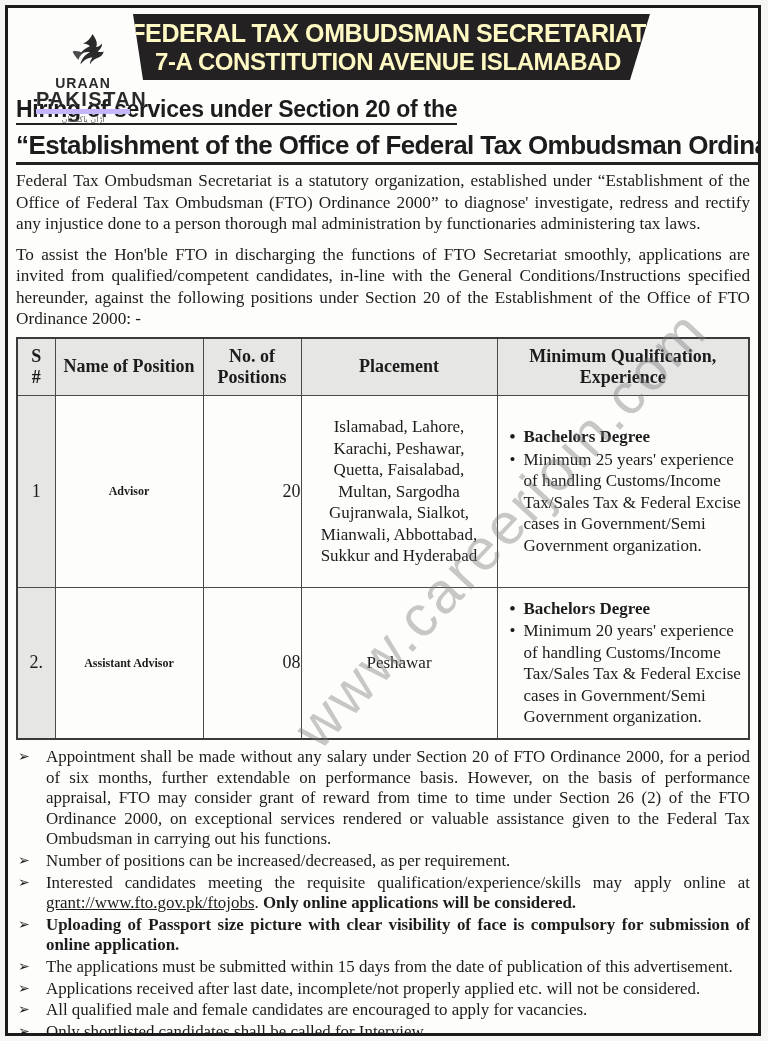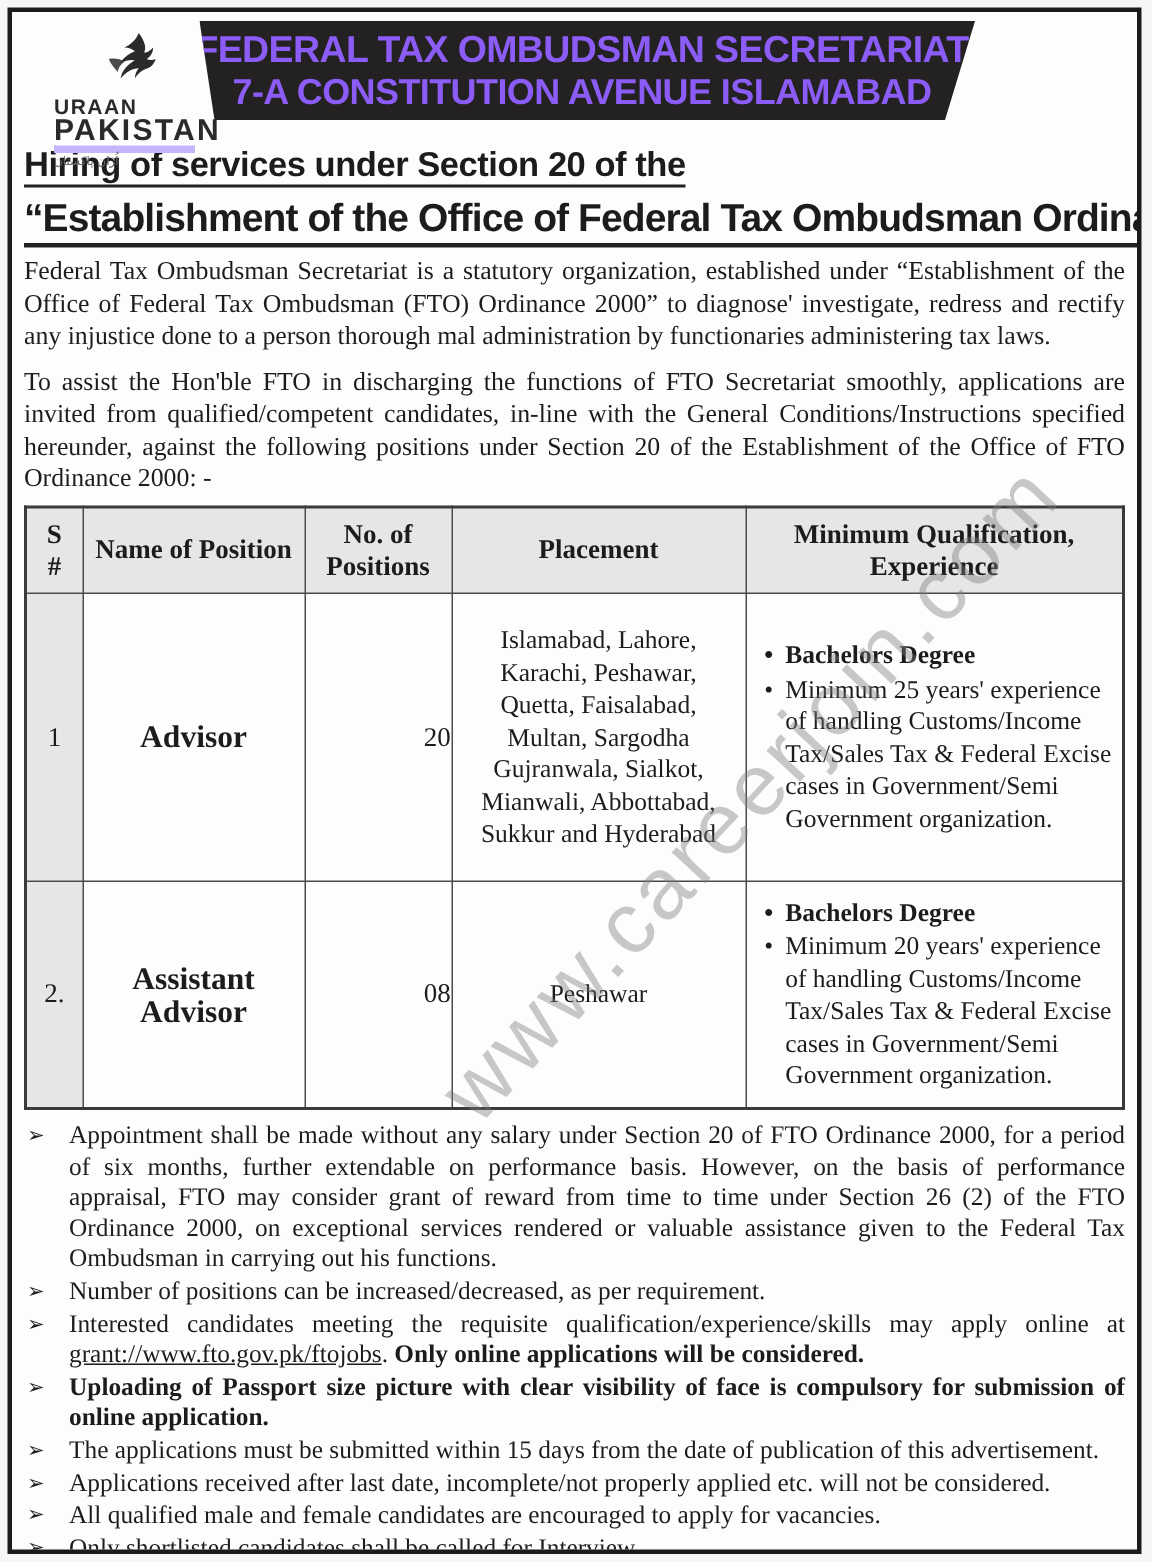--- a/index.html
+++ b/index.html
@@ -6,25 +6,25 @@
   html,body { width:768px; height:1041px; background:#f6f6f4; overflow:hidden; }
   body { font-family:"Liberation Serif", serif; color:#1c1c1c; position:relative; }
 
   .ad-frame { position:absolute; left:5px; top:5px; width:756px; height:1031px;
               border:3px solid #1b1b1b; background:#fdfdfc; padding:4px 8px; overflow:hidden; }
 
   
   .masthead { position:relative; height:74px; }
   .banner { position:absolute; left:110px; top:2px; width:524px; height:66px; background:#242122;
             clip-path:polygon(7px 0, 100% 0, calc(100% - 20px) 100%, 17px 100%);
-            color:#8b5cf6; display:flex; flex-direction:column; justify-content:center; text-align:center; }
+            color:#fef9c3; display:flex; flex-direction:column; justify-content:center; text-align:center; }
   .banner .bl1 { font-family:"Liberation Sans", sans-serif; font-weight:bold; font-size:25px; letter-spacing:-0.4px; line-height:29px; }
   .banner .bl2 { font-family:"Liberation Sans", sans-serif; font-weight:bold; font-size:24px; letter-spacing:-0.4px; line-height:28px; }
 
-  .logo { position:absolute; left:20px; top:8px; width:94px; text-align:left; }
+  .logo { position:absolute; left:20px; top:20px; width:94px; text-align:center; }
   .logo svg { display:block; margin:0 auto; }
   .logo .lg1 { font-family:"Liberation Sans", sans-serif; font-weight:bold; font-size:14px; letter-spacing:1px; line-height:15px; color:#2a2a2a; }
   .logo .lg2 { font-family:"Liberation Sans", sans-serif; font-weight:bold; font-size:20px; letter-spacing:1.5px; line-height:16px; color:#2a2a2a; }
   .logo .lg3 { font-family:"DejaVu Sans", sans-serif; font-size:8px; color:#666; border-top:5px solid #c4b5fd; margin-top:2px; padding-top:1px; }
 
   
   .h1 { text-align:left; margin-top:10px; }
   .h1 span { font-family:"Liberation Sans", sans-serif; font-weight:bold; font-size:23px; letter-spacing:-0.3px;
              border-bottom:2.5px solid #222; padding-bottom:1px; }
   .h2 { text-align:center; margin-top:7px; }
@@ -34,21 +34,21 @@
   
   .intro p { font-size:17.2px; line-height:21.5px; text-align:justify; margin-top:9px; }
 
   
   table.positions { width:100%; border-collapse:collapse; margin-top:7px; border:2px solid #3a3a3a; }
   table.positions th, table.positions td { border:1.5px solid #4a4a4a; vertical-align:middle; }
   table.positions th { background:#e6e6e5; font-size:18px; font-weight:bold; text-align:center;
                        height:58px; line-height:21px; padding:2px 4px; }
   th.th-sno { white-space:pre-line; }
   td.c-sno { background:#e6e6e5; text-align:center; font-size:18px; }
-  td.c-pos { text-align:center; font-weight:bold; font-size:21px; line-height:22px;margin-top:17px; }
+  td.c-pos { text-align:center; font-weight:bold; font-size:12px; line-height:22px;margin-top:17px; }
   td.c-cnt { text-align:right; font-size:18px; }
   td.c-plc { text-align:center; font-size:17px; line-height:21.5px; padding:20px 6px; }
   td.c-qual { padding:6px 4px 6px 10px; font-size:17px; line-height:21.5px; }
   tr.r1 td { height:156px; }
   tr.r2 td { height:152px; }
   .qlist { list-style:none; }
   .qlist li { position:relative; padding-left:16px; margin:1px 0; }
   .qlist .bdot { position:absolute; left:2px; top:0; }
   .qlist .qbold { font-weight:bold; }
 

